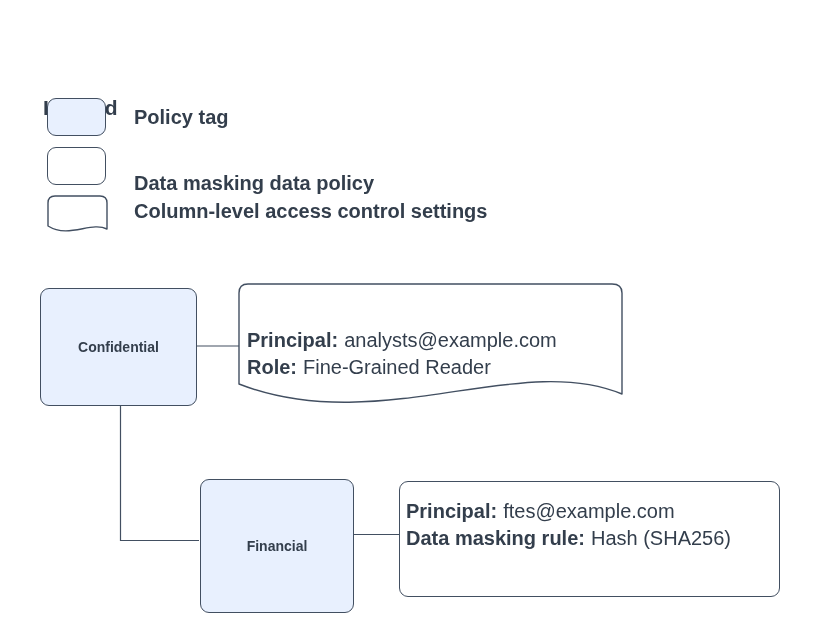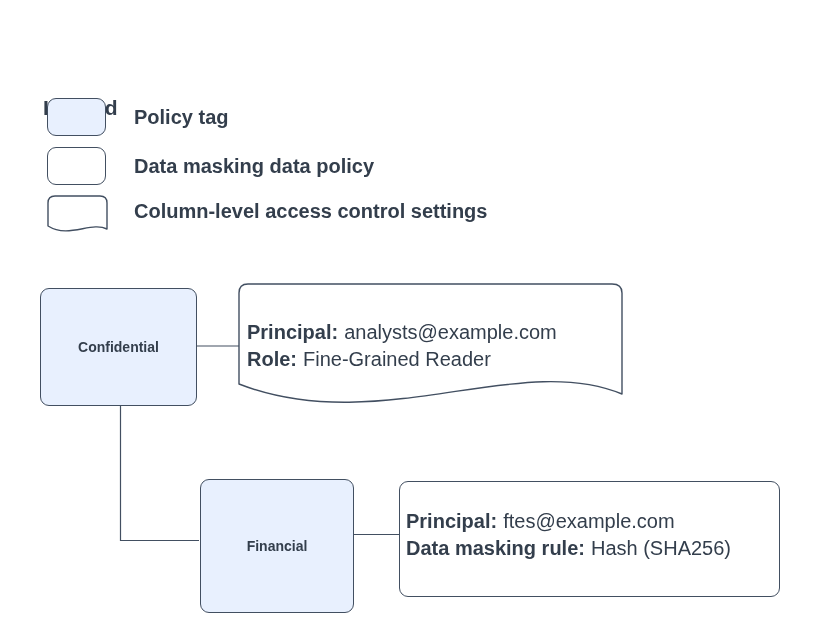--- a/index.html
+++ b/index.html
@@ -71,41 +71,42 @@
     box-sizing: border-box;
     border: 1.5px solid var(--stroke, #424f61);
     border-radius: 9px;
     background: #ffffff;
   }
   .kv-block {
     position: absolute;
     font-size: 20px;
     line-height: 27px;
     white-space: nowrap;
+    margin-top: 8px;
   }
   .kv-line b { margin-right: 6px; }
 </style>
 </head>
 <body>
 
 <div class="canvas">
 
   <svg class="underlay" viewBox="0 0 820 640" aria-hidden="true">
     <path class="connector" d="M 197,346 H 240"></path>
     <path class="connector" d="M 120.5,406 V 540.5 H 199"></path>
     <path class="connector" d="M 354,534.5 H 400"></path>
   </svg>
 
   <div class="legend-title">Legend</div>
 
   <div class="swatch blue" style="top:98px;"></div>
   <div class="legend-label" style="top:104px;">Policy tag</div>
 
   <div class="swatch" style="top:147px;"></div>
-  <div class="legend-label" style="top:153px;">Data masking data policy</div>
+  <div class="legend-label" style="top:170px;">Data masking data policy</div>
 
   <svg class="swatch-svg" style="top:195px;" width="61" height="42" viewBox="0 0 61 42" aria-hidden="true">
     <path class="doc-shape" d="M 1,31 V 8 Q 1,1 8,1 H 53 Q 60,1 60,8 V 34 C 44,26 22,44 1,31 Z"></path>
   </svg>
   <div class="legend-label" style="top:198px;">Column-level access control settings</div>
 
   <div class="node" style="left:40px; top:288px; width:157px; height:118px;">
     <span>Confidential</span>
   </div>
 
@@ -115,18 +116,18 @@
   <div class="kv-block" style="left:247px; top:319px;">
     <div class="kv-line"><b>Principal:</b><span>analysts@example.com</span></div>
     <div class="kv-line"><b>Role:</b><span>Fine-Grained Reader</span></div>
   </div>
 
   <div class="node" style="left:200px; top:479px; width:154px; height:134px;">
     <span>Financial</span>
   </div>
 
   <div class="policy-box" style="left:399px; top:481px; width:381px; height:116px;"></div>
-  <div class="kv-block" style="left:406px; top:508px;">
+  <div class="kv-block" style="left:406px; top:490px;">
     <div class="kv-line"><b>Principal:</b><span>ftes@example.com</span></div>
     <div class="kv-line"><b>Data masking rule:</b><span>Hash (SHA256)</span></div>
   </div>
 
 </div>
 
 </body></html>

